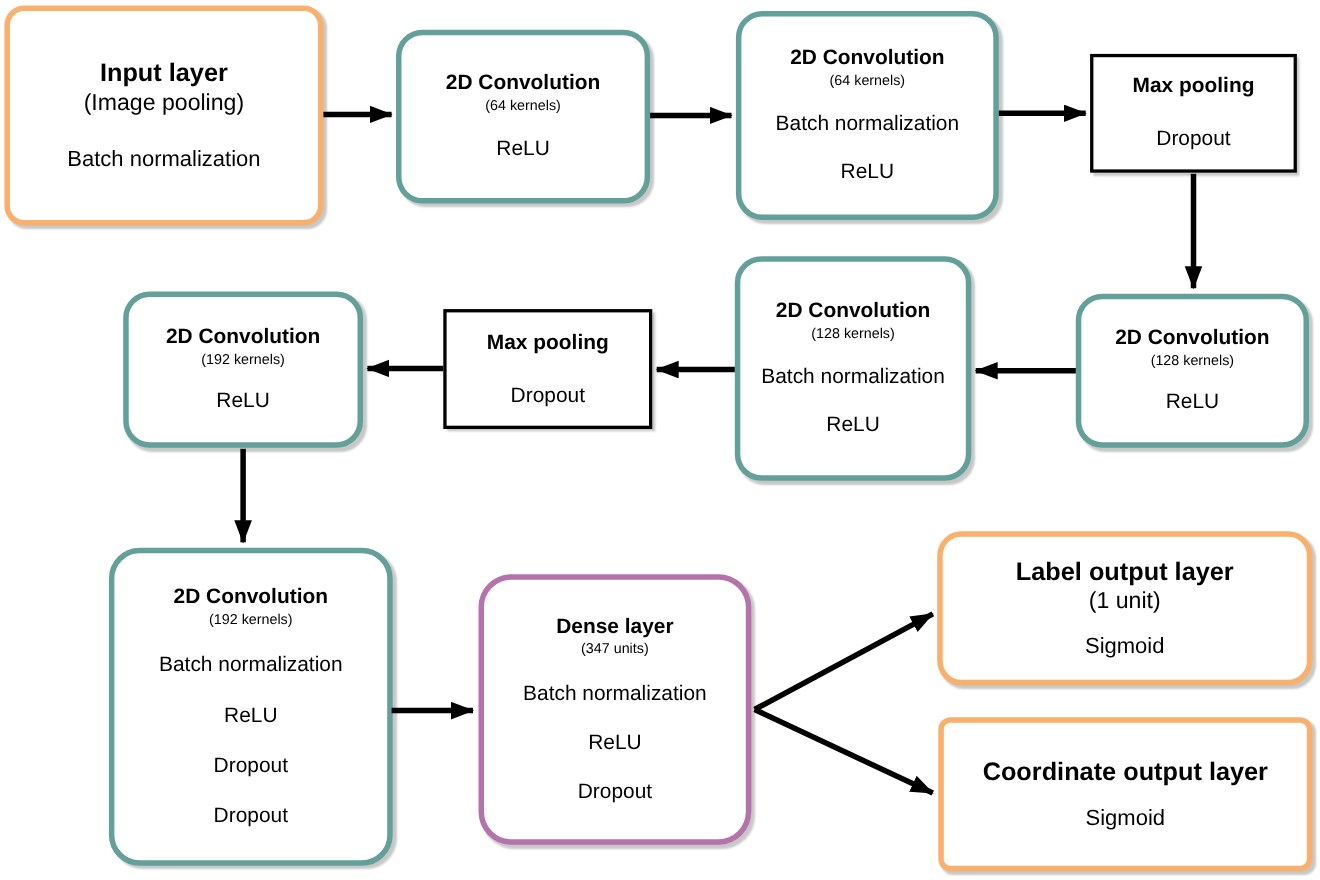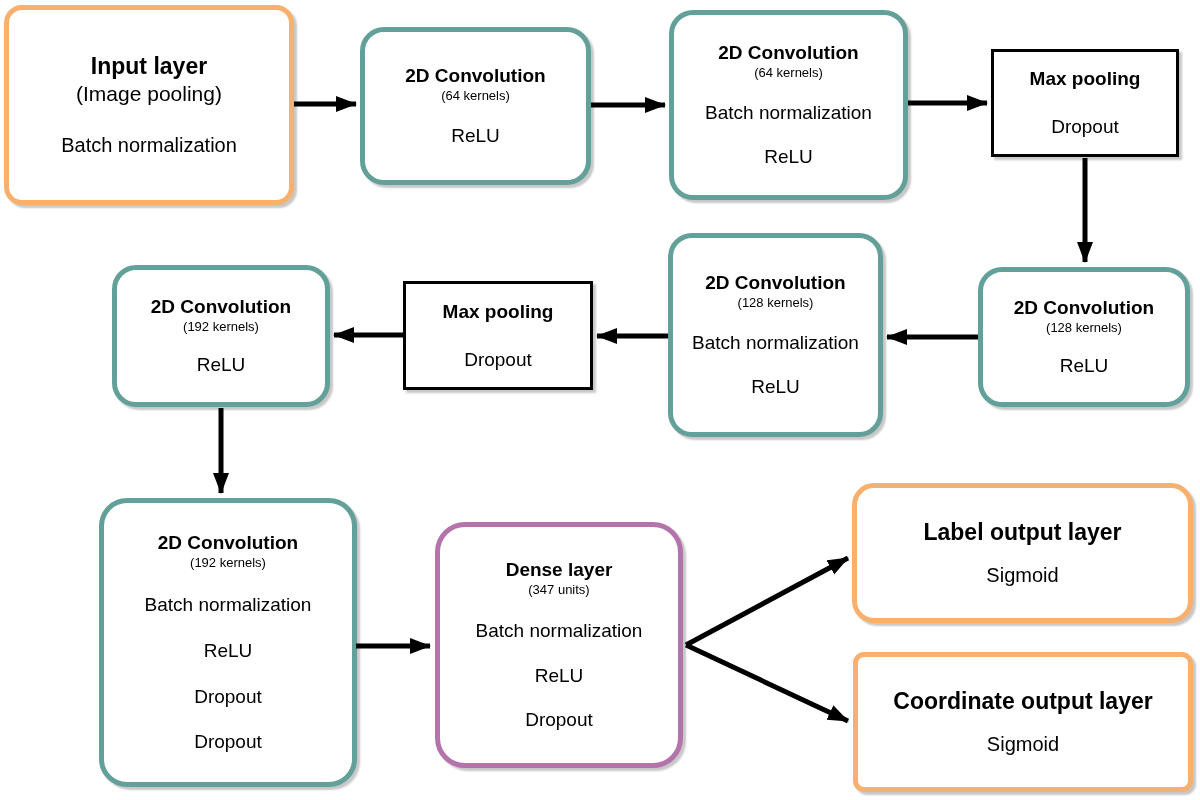--- a/index.html
+++ b/index.html
@@ -99,20 +99,21 @@
         <div class="title">Dense layer</div>
         <div class="sub">(347 units)</div>
       </div>
       <div class="item">Batch normalization</div>
       <div class="item">ReLU</div>
       <div class="item">Dropout</div>
     </div>
     <div class="box big" style="left: 852px; top: 483px; width: 341px; height: 140px; border: 5px solid rgb(248, 176, 108); border-radius: 22px; row-gap: 16px; padding: 12px;">
       <div class="hdr">
         <div class="title">Label output layer</div>
+        <div class="sub">(1 unit)</div>
       </div>
       <div class="item">Sigmoid</div>
     </div>
     <div class="box big" style="left: 853px; top: 652px; width: 340px; height: 140px; border: 5px solid rgb(248, 176, 108); border-radius: 11px; row-gap: 16px; padding: 10px;">
       <div class="hdr">
         <div class="title">Coordinate output layer</div>
       </div>
       <div class="item">Sigmoid</div>
     </div>
     <svg id="arrows" width="1200" height="800" viewBox="0 0 1200 800">

